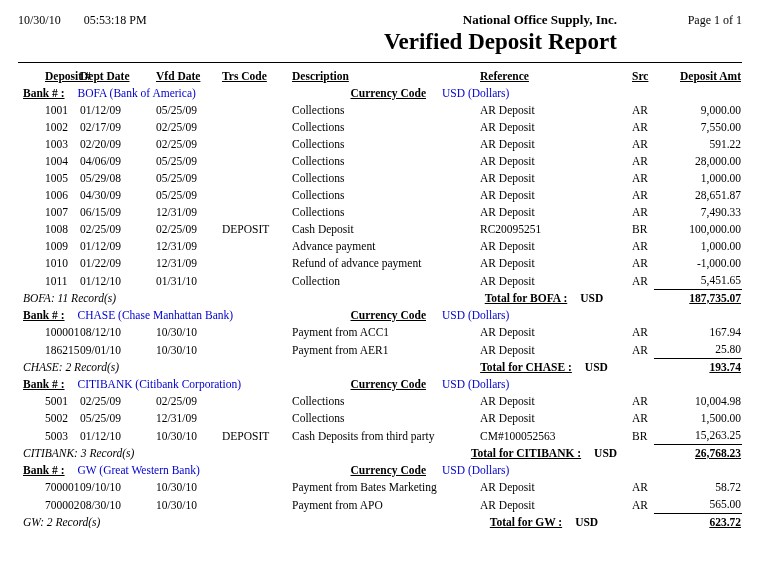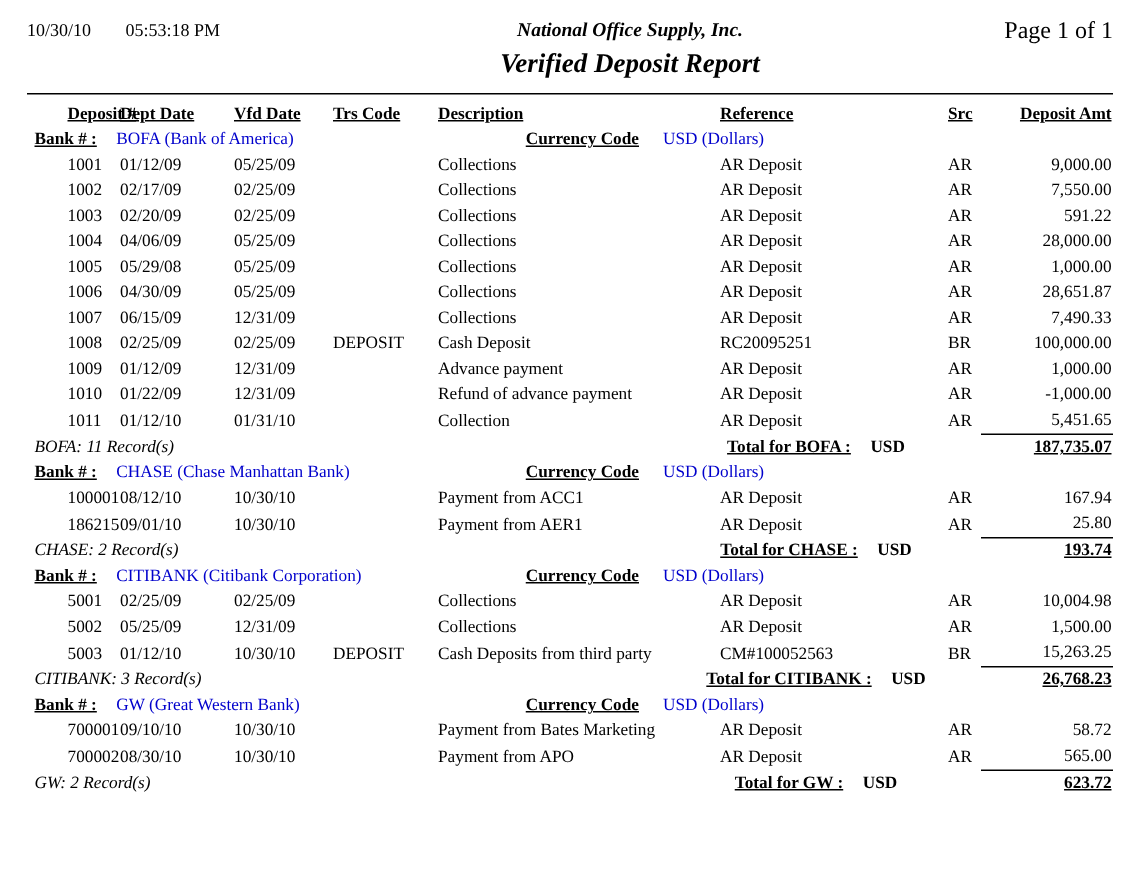--- a/index.html
+++ b/index.html
@@ -2,26 +2,26 @@
 <html><head>
 <meta charset="utf-8">
 <style>
   * { margin:0; padding:0; box-sizing:border-box; }
   html,body { width:760px; height:580px; background:#ffffff; }
   body { font-family:"Liberation Serif", serif; color:#000; }
   .report { width:760px; height:528px; padding:12px 18px 0 18px; overflow:hidden; }
 
   .rpt-header { display:flex; align-items:flex-start; }
   .h-left { width:205px; font-size:12px; line-height:17px; }
-  .h-center { flex:1; text-align:center;font-style:italic; }
-  .h-right { width:125px; text-align:right; font-size:16px; line-height:17px; }
+  .h-center { flex:1; text-align:right; }
+  .h-right { width:125px; text-align:right; font-size:12px; line-height:17px; }
   .datetime span { display:inline-block; }
   .dt-time { margin-left:20px; }
   .company { font-weight:bold; font-size:13px; line-height:16px; }
-  .title { font-weight:bold; font-size:18px; line-height:22px; margin-top:3px; }
+  .title { font-weight:bold; font-size:23px; line-height:22px; margin-top:3px; }
 
   .sep { border:none; border-top:1px solid #000; margin:9px 0 0 0; width:724px; }
 
   table { border-collapse:collapse; table-layout:fixed; width:724px; margin-top:2px; }
   th, td { font-size:11.5px; font-weight:normal; text-align:left; white-space:nowrap;
            overflow:visible; height:17px; line-height:17px; vertical-align:bottom; padding:0; }
   thead th { height:20px; }
   .ul { text-decoration:underline; font-weight:bold; }
   .bold { font-weight:bold;text-decoration:underline; }
   .italic { font-style:italic; }

